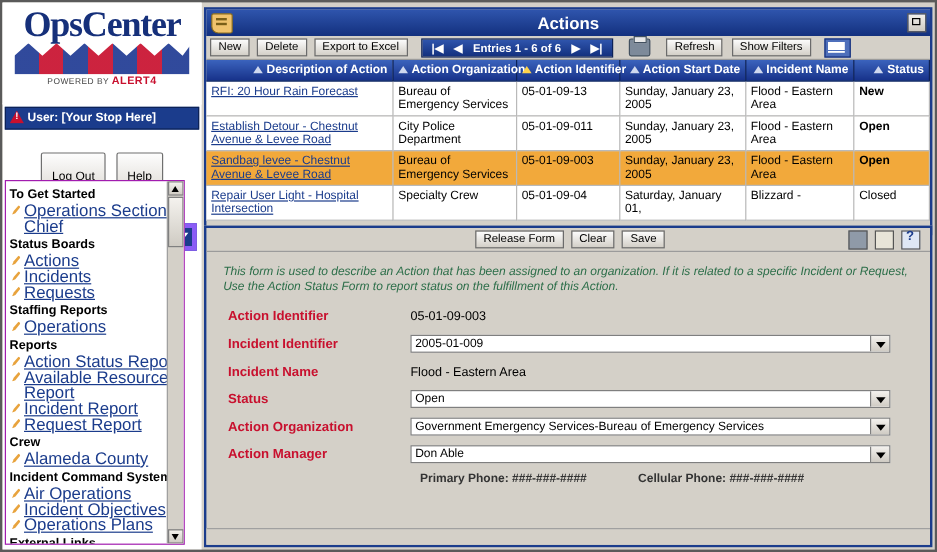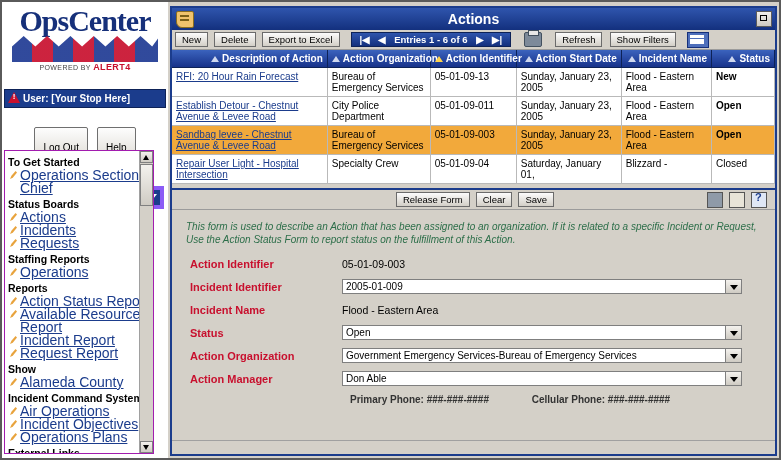--- a/index.html
+++ b/index.html
@@ -499,21 +499,21 @@
           <div class="menu-link"><span class="pen"></span><span>Actions</span></div>
           <div class="menu-link"><span class="pen"></span><span>Incidents</span></div>
           <div class="menu-link"><span class="pen"></span><span>Requests</span></div>
           <div class="menu-head">Staffing Reports</div>
           <div class="menu-link"><span class="pen"></span><span>Operations</span></div>
           <div class="menu-head">Reports</div>
           <div class="menu-link"><span class="pen"></span><span>Action Status Report</span></div>
           <div class="menu-link"><span class="pen"></span><span>Available Resources Report</span></div>
           <div class="menu-link"><span class="pen"></span><span>Incident Report</span></div>
           <div class="menu-link"><span class="pen"></span><span>Request Report</span></div>
-          <div class="menu-head">Show</div>
+          <div class="menu-head">Crew</div>
           <div class="menu-link"><span class="pen"></span><span>Alameda County</span></div>
           <div class="menu-head">Incident Command System</div>
           <div class="menu-link"><span class="pen"></span><span>Air Operations</span></div>
           <div class="menu-link"><span class="pen"></span><span>Incident Objectives</span></div>
           <div class="menu-link"><span class="pen"></span><span>Operations Plans</span></div>
           <div class="menu-head">External Links</div>
           <div class="menu-link"><span class="pen"></span><span>Weather Warnings</span></div>
           <div class="menu-head">Checklists</div>
         </div>
       <div class="scrollbar-v">

